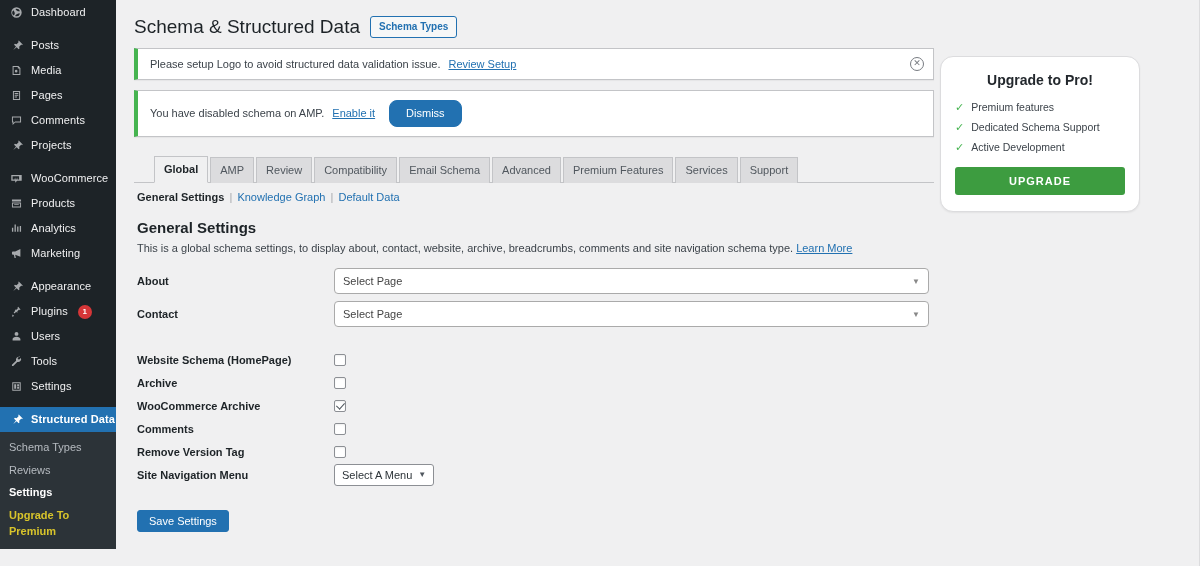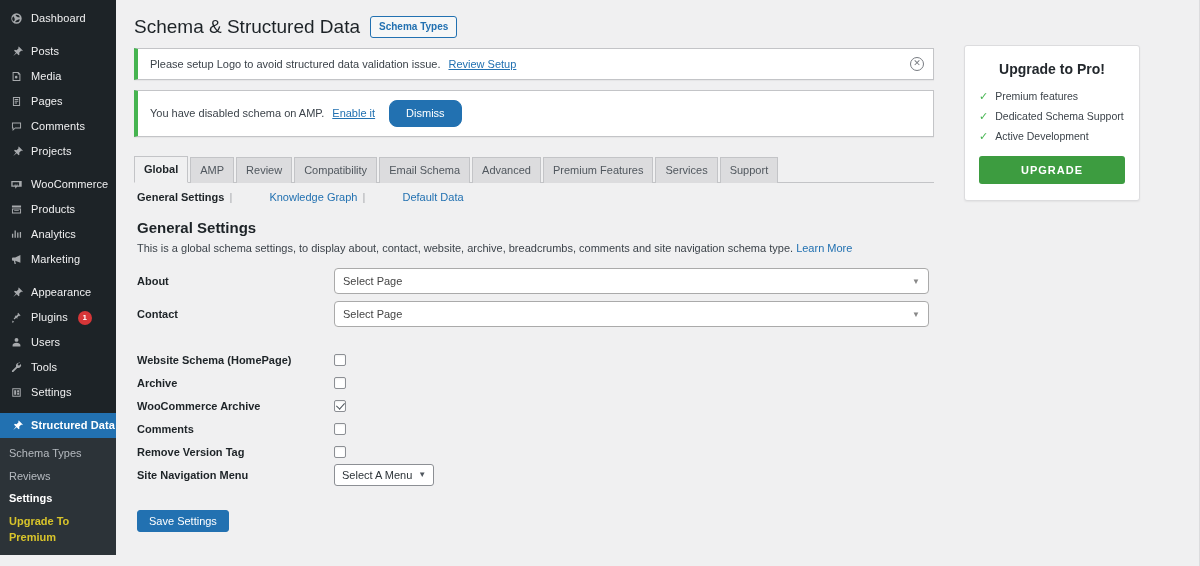--- a/index.html
+++ b/index.html
@@ -8,21 +8,21 @@
     font-family: "Liberation Sans", sans-serif;
     background: #f0f0f1;
     overflow: hidden;
   }
   #app { position: relative; width: 1200px; height: 566px; display: flex; background:#f0f0f1; }
 
   
   #adminmenu {
     width: 116px; flex: 0 0 116px; height: 532px;
     background: #1d2327; color: #f0f0f1;
-    font-size: 11px; padding-top: 6px;
+    font-size: 11px; padding-top: 0;
     position: relative; z-index: 5;
   }
   .menu-item {
     display: flex; align-items: center; gap: 7px;
     height: 25px; padding: 0 8px 0 9px;
     color: #f0f0f1; cursor: pointer; position: relative;
     white-space: nowrap;
   }
   .menu-item .mlabel { font-size: 11px; line-height: 1; letter-spacing: .1px; }
   .menu-item .ico {
@@ -97,30 +97,30 @@
   }
   .notice .btn-primary { margin-left: 6px; }
 
   
   .nav-tabs { display: flex; align-items: flex-end; margin-top: 19px; border-bottom: 1px solid #c3c4c7; width: 800px; }
   .nav-tab {
     background: #dcdcde; border: 1px solid #c3c4c7; border-bottom: none;
     margin: 0 2px -1px 0; padding: 5px 9px; font-size: 11px;
     color: #50575e; cursor: pointer; line-height: 1.4; white-space: nowrap;
   }
-  .nav-tab.active { background: #f0f0f1; border-bottom: 1px solid #f0f0f1; color: #1d2327; font-weight: 700; }
+  .nav-tab.active { background: #f0f0f1; border-bottom: 1px solid #f0f0f1; color: #1d2327; font-weight: 700; margin-left: 20px; }
 
   .subnav { margin: 8px 0 0 3px; font-size: 11px; color: #50575e; }
   .subnav .cur { font-weight: 700; color: #1d2327; }
   .subnav .sep { color: #a7aaad; margin: 0 2px; }
-  .subnav a { color: #2271b1; text-decoration: none; cursor: pointer; margin-left: 32px; }
+  .subnav a { color: #2271b1; text-decoration: none; cursor: pointer; }
 
   h2.section-title { font-size: 15px; font-weight: 600; color: #1d2327; margin: 16px 0 6px 3px; }
   p.section-desc { font-size: 11px; color: #3c434a; margin: 0 0 14px 3px; }
-  p.section-desc a { color: #2271b1; }
+  p.section-desc a { color: #2271b1; text-decoration: underline; }
 
   
   .frow { display: flex; align-items: center; margin-bottom: 7px; }
   .frow .flabel { width: 200px; flex: 0 0 200px; font-size: 11px; font-weight: 700; color: #1d2327; padding-left: 3px; }
   .sel2 {
     width: 595px; height: 21px; background: #fff;
     border: 1px solid #aaa; border-radius: 4px;
     display: flex; align-items: center; justify-content: space-between;
     padding: 12px 8px; font-size: 11px; color: #444; cursor: pointer;
   }
@@ -147,23 +147,23 @@
 
   .save-wrap { margin: 24px 0 0 3px; }
   .btn-save {
     background: #2271b1; border: 1px solid #2271b1; color: #fff;
     border-radius: 3px; font-size: 11px; padding: 4px 11px;
     cursor: pointer; font-family: "Liberation Sans", sans-serif;
   }
 
   
   #upgrade-box {
-    position: absolute; right: 59px; top: 45px;
-    width: 176px; background: #fff; border: 1px solid #dcdcde;
-    border-radius: 3px; box-shadow: 0 1px 2px rgba(0,0,0,.06);
+    position: absolute; right: 59px; top: 56px;
+    width: 200px; background: #fff; border: 1px solid #dcdcde;
+    border-radius: 13px; box-shadow: 0 1px 2px rgba(0,0,0,.06);
     padding: 15px 14px 16px 14px;
   }
   #upgrade-box .ub-title { font-size: 14px; font-weight: 700; color: #23282d; text-align: center; margin-bottom: 13px; }
   .ub-item { display: flex; align-items: flex-start; gap: 7px; margin-bottom: 7px; }
   .ub-check { color: #46b450; font-size: 11px; line-height: 1.2; flex: 0 0 auto; }
   .ub-text { font-size: 10.5px; color: #3c434a; line-height: 1.25; }
   .ub-btn {
     display: block; width: 100%; margin-top: 12px;
     background: #3d9c40; border: none; border-radius: 3px;
     color: #fff; font-size: 11px; font-weight: 700; letter-spacing: 1px;

